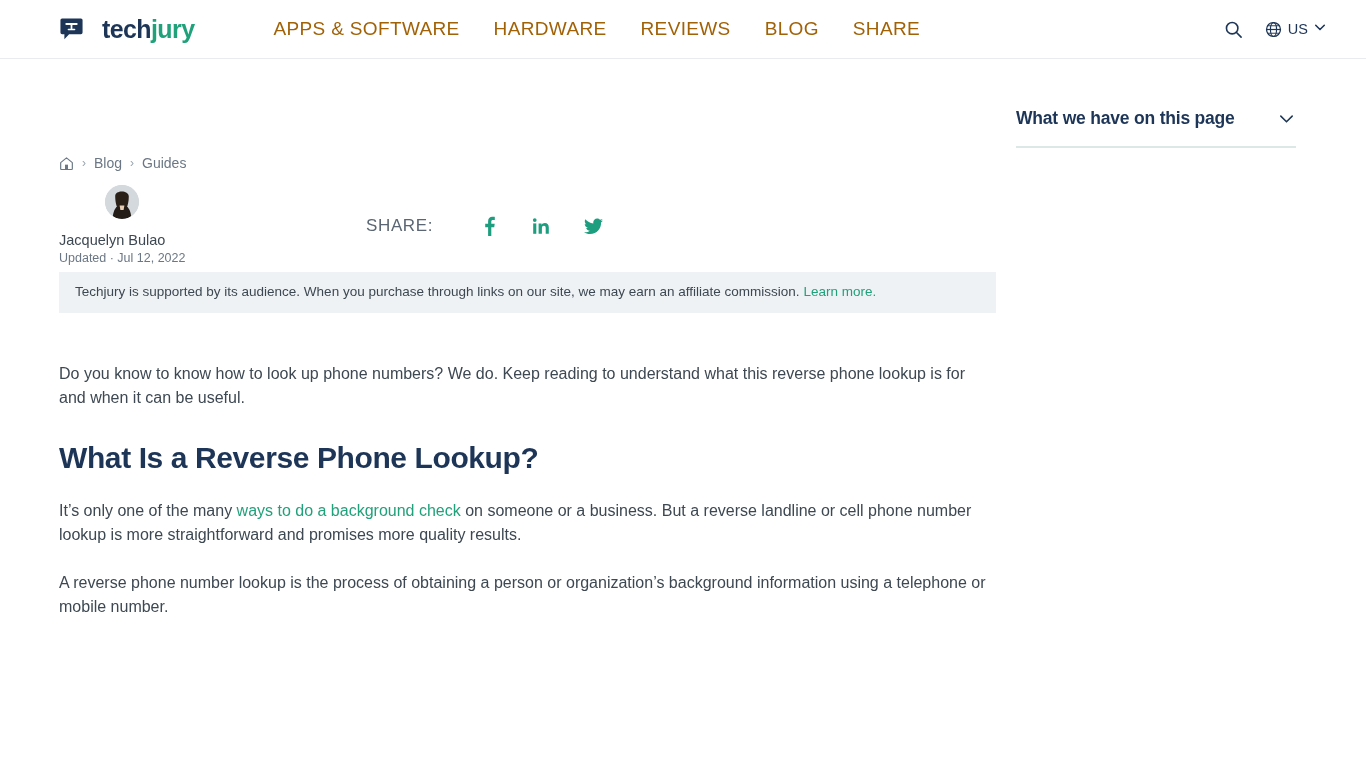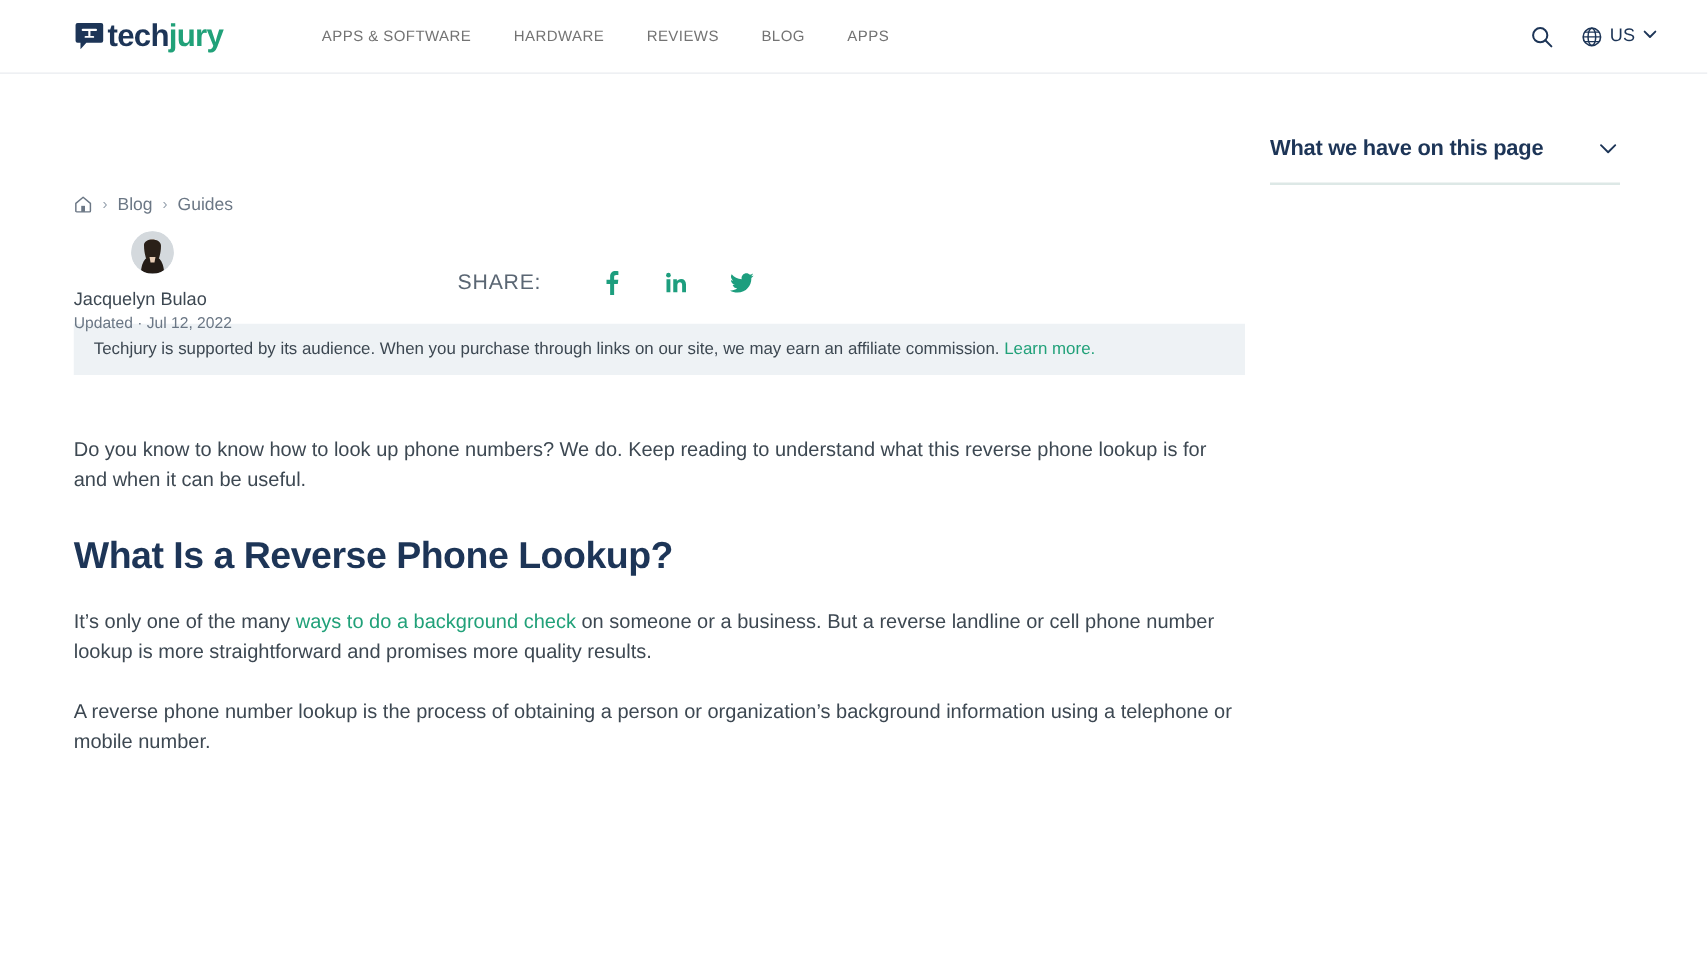--- a/index.html
+++ b/index.html
@@ -19,21 +19,21 @@
     background: #ffffff;
     border-bottom: 1px solid #e9ecef;
     display: flex;
     align-items: center;
     padding: 0 40px 0 59px;
     position: relative;
   }
   .logo {
     display: flex;
     align-items: center;
-    gap: 2px;
+    gap: 18px;
     text-decoration: none;
     cursor: pointer;
   }
   .logo-mark {
     width: 25px;
     height: 25px;
     display: block;
   }
   .logo-text {
     font-size: 25px;
@@ -45,24 +45,24 @@
   .logo-text .t-dark { color: #1d3557; }
   .logo-text .t-green { color: #21a179; }
 
   .main-nav {
     display: flex;
     align-items: center;
     gap: 0;
     margin-left: 62px;
   }
   .nav-item {
-    font-size: 12px;
+    font-size: 19px;
     font-weight: 500;
     letter-spacing: 0.35px;
-    color: #737373;
+    color: #a16207;
     text-decoration: none;
     padding: 0 17px;
     white-space: nowrap;
     cursor: pointer;
   }
 
   .header-right {
     margin-left: auto;
     display: flex;
     align-items: center;
@@ -178,21 +178,21 @@
   }
   .share-icon {
     width: 52px;
     display: flex;
     justify-content: center;
     align-items: center;
     cursor: pointer;
   }
 
   .disclaimer {
-    margin-top: 14px;
+    margin-top: 27px;
     background: #eef2f5;
     padding: 11px 16px;
     font-size: 13.5px;
     color: #3d4852;
     width: 937px;
     line-height: 1.4;
   }
   .disclaimer a { color: #21a179; text-decoration: none; cursor: pointer; }
 
   .body-p {
@@ -248,21 +248,21 @@
       </svg>
     </span>
     <span class="logo-text"><span class="t-dark">tech</span><span class="t-green">jury</span></span>
   </a>
 
   <nav class="main-nav">
     <a class="nav-item">APPS &amp; SOFTWARE</a>
     <a class="nav-item">HARDWARE</a>
     <a class="nav-item">REVIEWS</a>
     <a class="nav-item">BLOG</a>
-    <a class="nav-item">APPS</a>
+    <a class="nav-item">SHARE</a>
   </nav>
 
   <div class="header-right">
     <button class="icon-btn">
       <svg width="19" height="19" viewBox="0 0 20 20">
         <circle cx="8.6" cy="8.6" r="6" fill="none" stroke="#1d3557" stroke-width="1.7"></circle>
         <line x1="12.9" y1="12.9" x2="18" y2="18" stroke="#1d3557" stroke-width="1.7" stroke-linecap="round"></line>
       </svg>
     </button>
     <button class="locale-btn">

